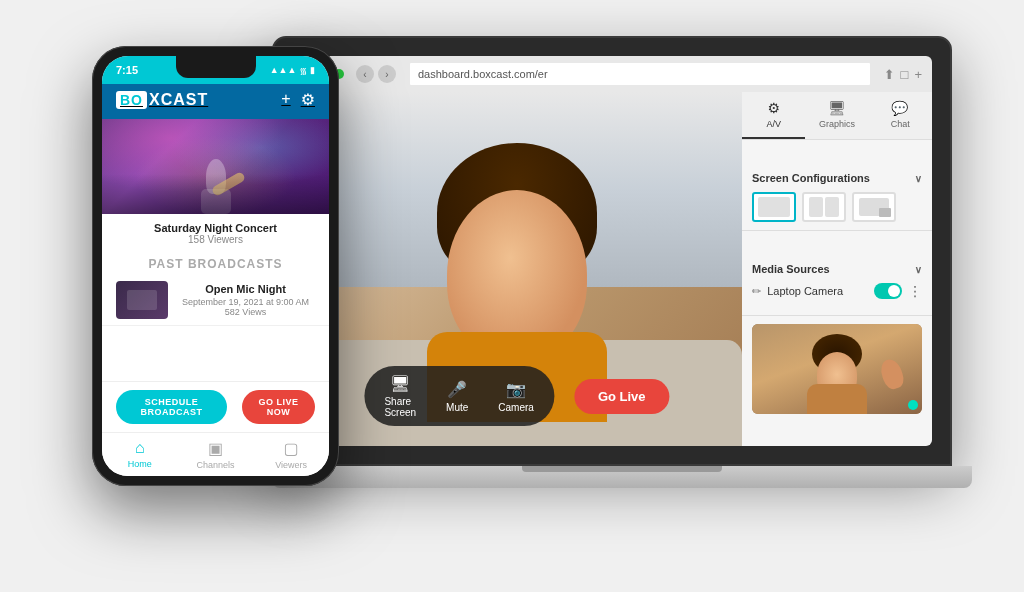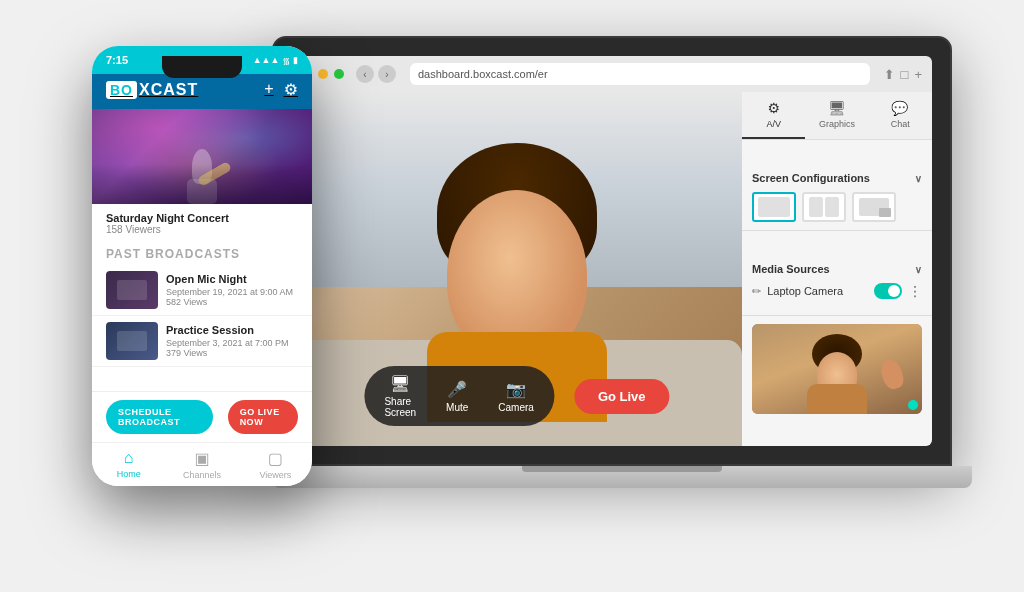--- a/index.html
+++ b/index.html
@@ -85,21 +85,21 @@
       display: flex;
       align-items: center;
       justify-content: center;
       font-size: 10px;
       color: #666;
     }
 
     .address-bar {
       flex: 1;
       background: white;
-      border-radius: 6px;
+      border-radius: 1px;
       height: 22px;
       margin: 0 8px;
       display: flex;
       align-items: center;
       padding: 0 8px;
       font-size: 11px;
       color: #555;
     }
 
     .browser-icons {
@@ -322,26 +322,28 @@
     .phone {
       position: absolute;
       left: 60px;
       top: 30px;
       width: 220px;
       height: 440px;
       z-index: 10;
     }
 
     .phone-outer {
-      width: 220px;
+      width: 247px;
       height: 440px;
       background: #1a1a1a;
       border-radius: 34px;
+      padding: 10px;
       box-shadow: 0 25px 60px rgba(0,0,0,0.5), inset 0 0 0 1px #444;
       position: relative;
+      text-align: center;
     }
 
     .phone-notch {
       position: absolute;
       top: 10px;
       left: 50%;
       transform: translateX(-50%);
       width: 80px;
       height: 22px;
       background: #1a1a1a;
@@ -834,32 +836,20 @@
               <div style="width:100%;height:100%;background:linear-gradient(135deg,#3a2a4a,#5a3a6a);display:flex;align-items:center;justify-content:center;">
                 <div style="width:30px;height:20px;background:rgba(255,255,255,0.15);border-radius:2px;"></div>
               </div>
             </div>
             <div class="past-info">
               <div class="past-title">Open Mic Night</div>
               <div class="past-date">September 19, 2021 at 9:00 AM</div>
               <div class="past-views">582 Views</div>
             </div>
           </div>
-          <div class="past-item">
-            <div class="past-thumb past-thumb-2">
-              <div style="width:100%;height:100%;background:linear-gradient(135deg,#2a3a5a,#4a5a8a);display:flex;align-items:center;justify-content:center;">
-                <div style="width:30px;height:20px;background:rgba(255,255,255,0.15);border-radius:2px;"></div>
-              </div>
-            </div>
-            <div class="past-info">
-              <div class="past-title">Practice Session</div>
-              <div class="past-date">September 3, 2021 at 7:00 PM</div>
-              <div class="past-views">379 Views</div>
-            </div>
-          </div>
 
         </div>
 
         <div class="action-bar">
           <div class="btn-schedule">SCHEDULE BROADCAST</div>
           <div class="btn-golive">GO LIVE NOW</div>
         </div>
 
         <div class="bottom-nav">
           <div class="nav-item active">

